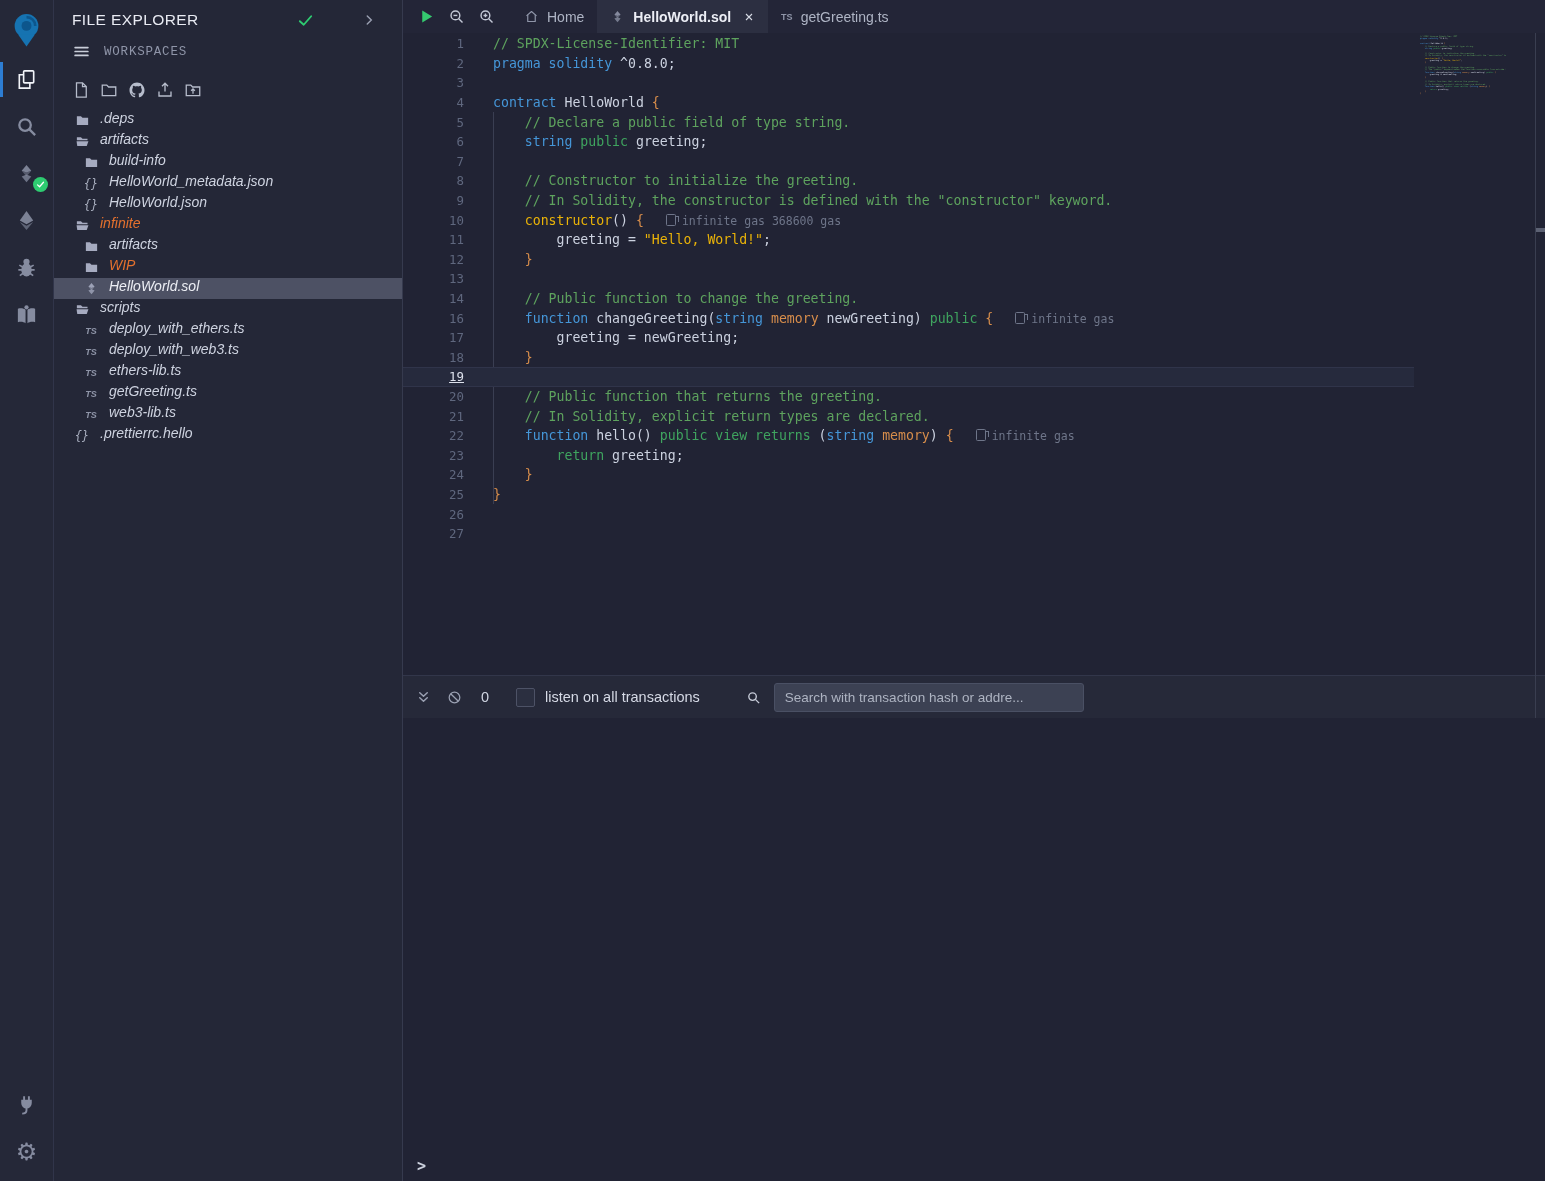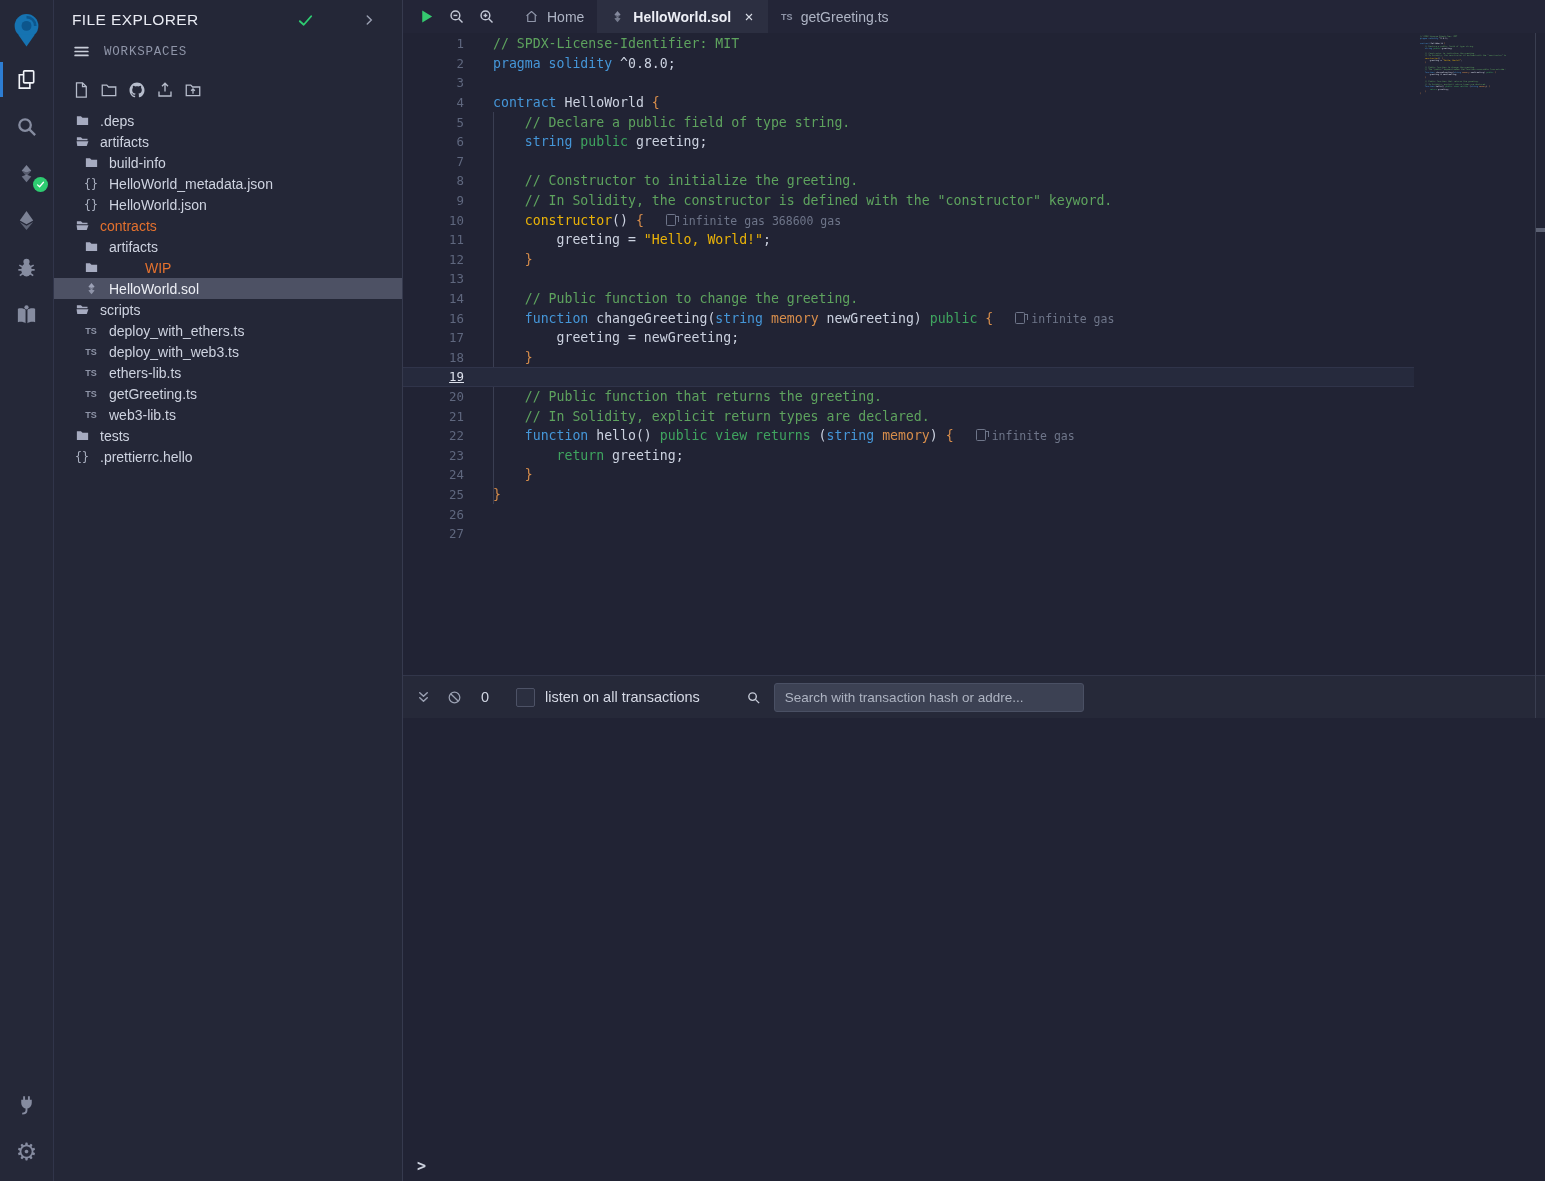--- a/index.html
+++ b/index.html
@@ -38,21 +38,21 @@
   .ws-burger svg{width:17px;height:17px;}
   .ws-label{font-size:12.5px;letter-spacing:.8px;margin-left:14px;font-family:Liberation Mono, monospace;}
   .ws-select{margin:6px 16px 0 16px;height:36px;background:#2d3143;border-radius:5px;
              display:flex;align-items:center;padding:0 11px 0 14px;cursor:pointer;}
   .ws-name{color:#e7eaf2;font-size:14.5px;flex:1;}
   .ws-updown svg{width:17px;height:17px;}
   .sb-toolbar{display:flex;align-items:center;gap:10px;padding:15px 0 4px 18px;color:#b7bdcc;}
   .sb-toolbar .tb-ic{cursor:pointer;}
   .sb-toolbar svg{width:18px;height:18px;}
   .tree{margin-top:7px;font-size:14px;color:#ced3e0;}
-  .tree-row{height:21px;display:flex;align-items:center;cursor:pointer;}
+  .tree-row{height:21px;display:flex;cursor:pointer;font-style:italic;}
   .tree-row.selected{background:#4d5164;color:#eceef4;}
   .tree-ic{width:16px;display:flex;justify-content:center;align-items:center;margin-right:10px;color:#a6abc0;}
   .tree-ic svg{width:15px;height:15px;}
   .ts-glyph{font-size:9px;font-weight:bold;color:#8f95a8;}
   .br-glyph{font-size:11.5px;color:#aab0c0;font-family:"DejaVu Sans Mono",monospace;}
   .tree-label.accent{color:#e4712e;}
 
   
   .editor-area{flex:1;display:flex;flex-direction:column;position:relative;background:#212334;}
   .tabbar{height:33px;flex-shrink:0;display:flex;align-items:flex-start;background:#232537;padding-left:8px;}
@@ -272,37 +272,37 @@
           </span>
           <span class="tree-label">HelloWorld.json</span>
         </div>
         <div class="tree-row" style="padding-left: 20px;">
           <span class="tree-ic">
             <svg viewBox="0 0 24 24" fill="currentColor">
               <path d="M3 5 L9.5 5 L12 7.5 L20 7.5 L20 10 L3 10 Z"></path>
               <path d="M2.5 11.5 L21.5 11.5 L18.8 19 L3.6 19 Z"></path>
             </svg>
           </span>
-          <span class="tree-label accent" style="color: rgb(228, 113, 46);">contracts</span>
+          <span class="tree-label accent" style="color: rgb(228, 113, 46);">infinite</span>
         </div>
         <div class="tree-row" style="padding-left: 29px;">
           <span class="tree-ic">
             <svg viewBox="0 0 24 24" fill="currentColor">
               <path d="M3 5 L9.5 5 L12 7.5 L21 7.5 L21 19 L3 19 Z"></path>
             </svg>
           </span>
           <span class="tree-label">artifacts</span>
         </div>
         <div class="tree-row" style="padding-left: 29px;">
           <span class="tree-ic">
             <svg viewBox="0 0 24 24" fill="currentColor">
               <path d="M3 5 L9.5 5 L12 7.5 L21 7.5 L21 19 L3 19 Z"></path>
             </svg>
           </span>
-          <span class="tree-label accent" style="color: rgb(228, 113, 46); margin-left: 36px;">WIP</span>
+          <span class="tree-label accent" style="color: rgb(228, 113, 46);">WIP</span>
         </div>
         <div class="tree-row selected" style="padding-left: 29px;">
           <span class="tree-ic">
             <svg viewBox="0 0 24 24" fill="currentColor">
               <path opacity=".9" d="M7 9 L12 3 L17 9 L12 11 Z"></path>
               <path opacity=".5" d="M7 9 L12 11 L17 9 L12 15 Z"></path>
               <path opacity=".75" d="M7 15 L12 13 L17 15 L12 21 Z"></path>
             </svg>
           </span>
           <span class="tree-label">HelloWorld.sol</span>
@@ -338,28 +338,20 @@
           <span class="tree-ic">
             <span class="ts-glyph">TS</span>
           </span>
           <span class="tree-label">getGreeting.ts</span>
         </div>
         <div class="tree-row" style="padding-left: 29px;">
           <span class="tree-ic">
             <span class="ts-glyph">TS</span>
           </span>
           <span class="tree-label">web3-lib.ts</span>
-        </div>
-        <div class="tree-row" style="padding-left: 20px;">
-          <span class="tree-ic">
-            <svg viewBox="0 0 24 24" fill="currentColor">
-              <path d="M3 5 L9.5 5 L12 7.5 L21 7.5 L21 19 L3 19 Z"></path>
-            </svg>
-          </span>
-          <span class="tree-label">tests</span>
         </div>
         <div class="tree-row" style="padding-left: 20px;">
           <span class="tree-ic">
             <span class="br-glyph">{}</span>
           </span>
           <span class="tree-label">.prettierrc.hello</span>
         </div>
       </div>
   </aside>
 

